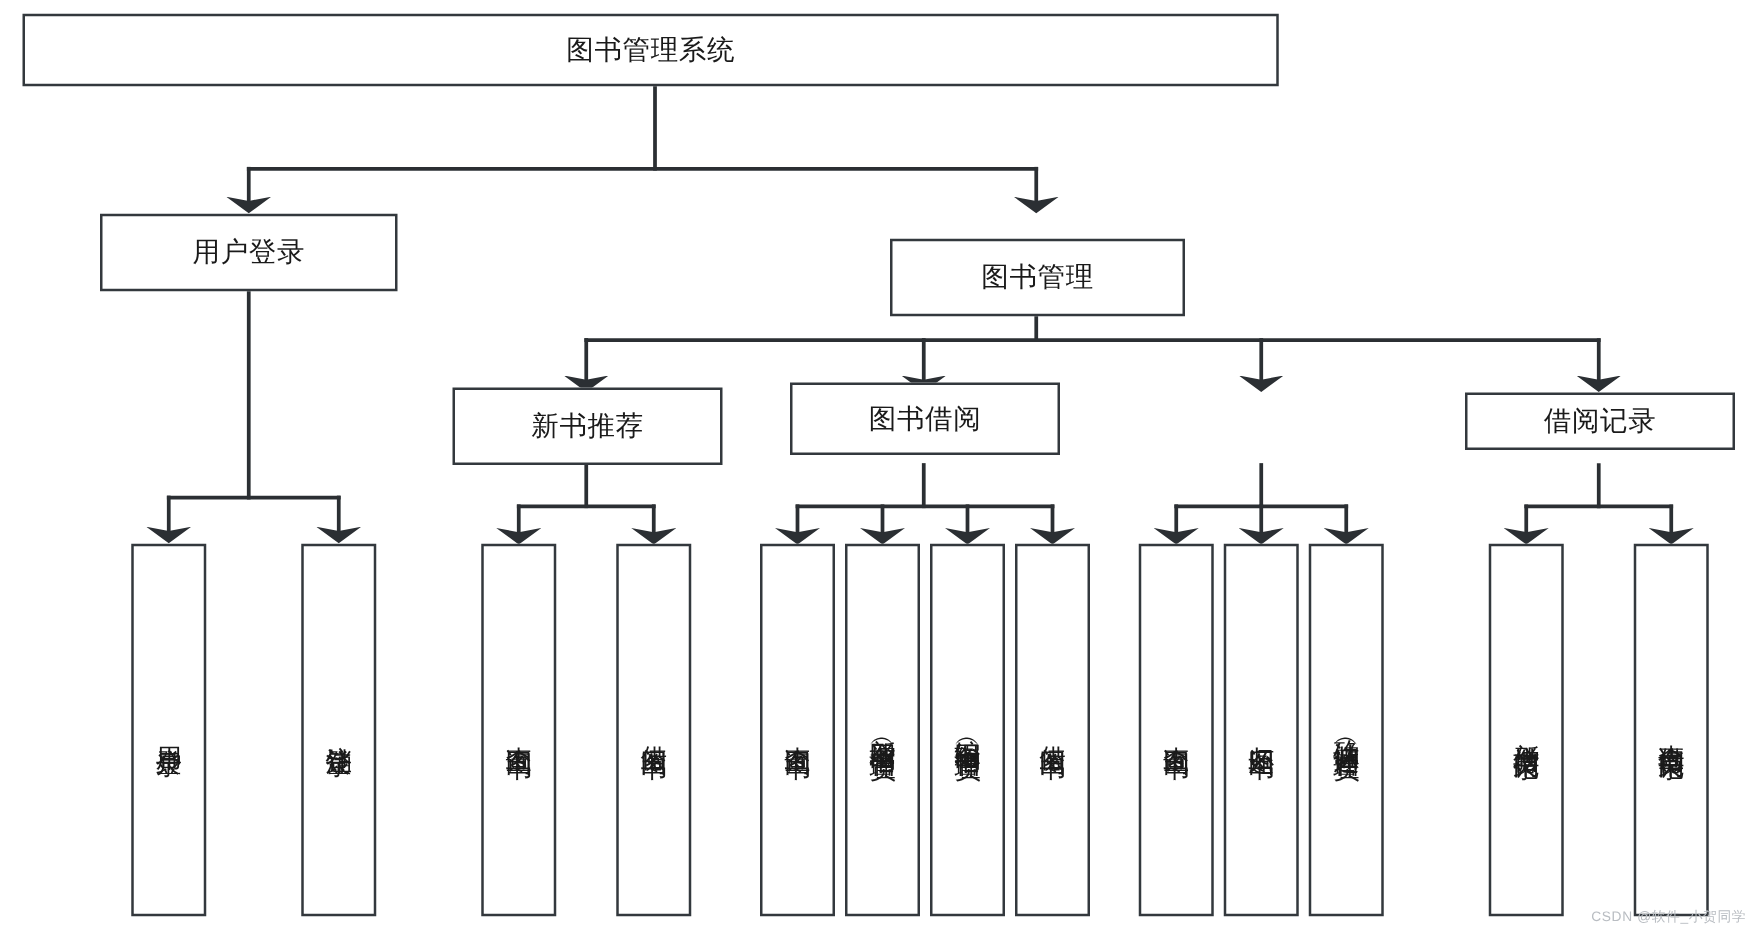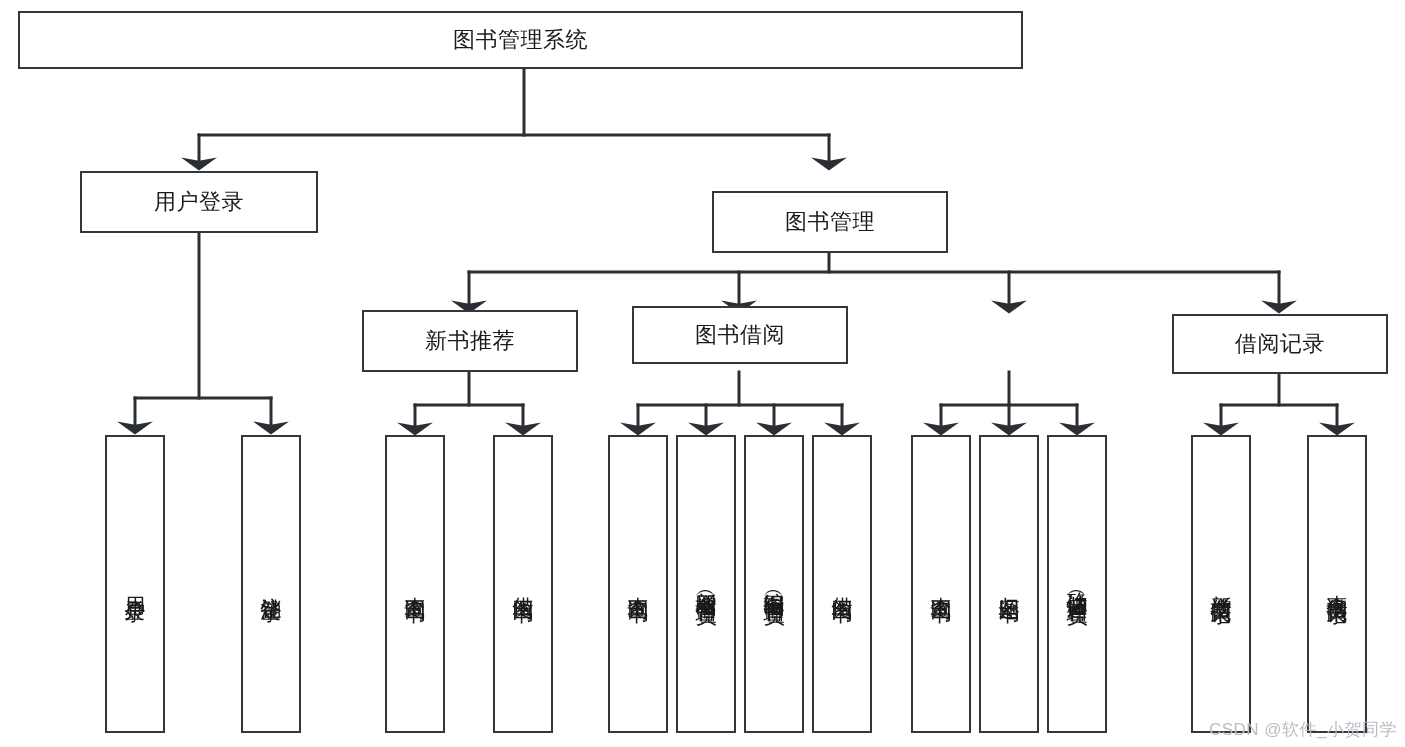--- a/index.html
+++ b/index.html
@@ -54,21 +54,21 @@
     text-orientation: upright;
     font-size: 21px;
     letter-spacing: 2px;
     line-height: 1.05;
     white-space: nowrap;
   }
   .watermark {
     position: absolute;
     right: 8px;
     bottom: 6px;
-    font-size: 17px;
+    font-size: 11px;
     color: #b9bdc2;
     letter-spacing: 0.5px;
     white-space: nowrap;
     margin-top: 37px;
   }
 </style>
 </head>
 <body>
 
 <div id="canvas">
@@ -133,21 +133,21 @@
   <div class="node h" style="left:712px; top:171px; width:236px; height:62px;margin-top:20px;">
     <span class="lbl">图书管理</span>
   </div>
 
   <div class="node h" style="left:362px; top:310px; width:216px; height:62px;">
     <span class="lbl">新书推荐</span>
   </div>
   <div class="node h" style="left:632px; top:306px; width:216px; height:58px;">
     <span class="lbl">图书借阅</span>
   </div>
-  <div class="node h" style="left:1172px; top:314px; width:216px; height:60px;">
+  <div class="node h" style="left:1172px; top:314px; width:216px; height:46px;">
     <span class="lbl">借阅记录</span>
   </div>
 
   <div class="node v" style="left:105px; top:435px; width:60px; height:298px;">
     <span class="lbl">用户登录</span>
   </div>
   <div class="node v" style="left:241px; top:435px; width:60px; height:298px;">
     <span class="lbl">注销登录</span>
   </div>
 

